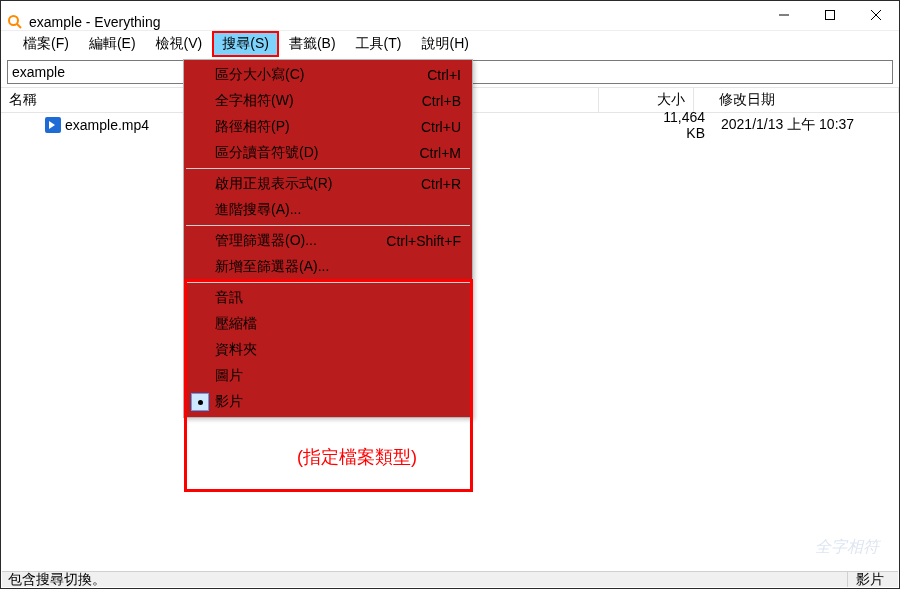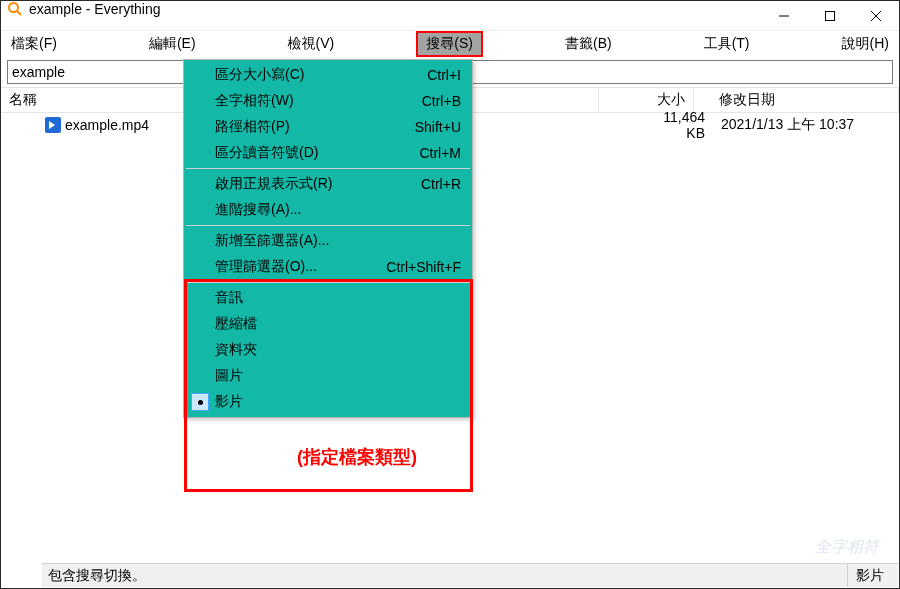--- a/index.html
+++ b/index.html
@@ -11,21 +11,21 @@
     color: #000;
     width: 900px;
     height: 589px;
     overflow: hidden;
     border: 1px solid #2a2a2a;
     position: relative;
   }
   
   .titlebar {
     display: flex;
-    align-items: flex-start;
+    align-items: flex-end;
     height: 30px;
     background: #fff;
     padding: 0 0 0 6px;
     border-bottom: 1px solid #eee;
   }
   .titlebar .app-icon {
     width: 16px; height: 16px;
     margin-right: 6px;
     color: #ff8a00;
     display: flex; align-items: center; justify-content: center;
@@ -36,31 +36,30 @@
     width: 46px; height: 30px;
     display: flex; align-items: center; justify-content: center;
     color: #000;
   }
   .winbtn svg { width: 10px; height: 10px; }
   
   .menubar {
     display: flex;
     align-items: center;
     height: 26px;
-    padding: 0 0;
+    padding: 0 12px;
     background: #fff;
-    justify-content: space-between;
   }
   .menuitem {
     padding: 2px 8px;
     border: 2px solid transparent;
   }
   .menuitem.hl {
     border: 2px solid #ff0000;
-    background: #a3a3a3;
+    background: #7dd3fc;
   }
   
   .searchrow {
     padding: 3px 6px;
   }
   .searchbox {
     width: 100%;
     height: 24px;
     border: 1px solid #7a7a7a;
     padding: 2px 4px;
@@ -113,21 +112,21 @@
     border-left: 6px solid #fff;
     border-top: 4px solid transparent;
     border-bottom: 4px solid transparent;
   }
   
   .dropdown {
     position: absolute;
     left: 182px;
     top: 58px;
     width: 290px;
-    background: #14b8a6;
+    background: #b91c1c;
     border: 1px solid #b5b5b5;
     box-shadow: 2px 2px 4px rgba(0,0,0,0.2);
     z-index: 10;
     padding: 2px 1px;
   }
   .dd-item {
     display: flex;
     align-items: center;
     height: 26px;
     padding: 0 10px 0 30px;
@@ -159,35 +158,34 @@
   .redbox {
     position: absolute;
     border: 3px solid #ff0000;
     pointer-events: none;
     z-index: 20;
   }
   .annot {
     position: absolute;
     color: #ff0000;
     font-size: 18px;
-    font-weight: bold;
+    font-weight: normal;
     z-index: 21;
     pointer-events: none;
   }
   
   .statusbar {
     position: absolute;
     left: 1px; right: 1px; bottom: 1px;
-    height: 24px;
+    height: 16px;
     background: #f0f0f0;
     border-top: 1px solid #d0d0d0;
     display: flex;
     align-items: center;
     padding: 0 6px;
-    margin-left: 40px;
   }
   .statusbar .status-text { flex: 1; }
   .statusbar .status-right {
     border-left: 1px solid #d0d0d0;
     padding: 0 8px;
     height: 100%;
     display: flex; align-items: center;
   }
   .watermark {
     position: absolute;
@@ -264,41 +262,41 @@
   <div class="dd-item">
     <span>區分大小寫(C)</span>
     <span class="shortcut">Ctrl+I</span>
   </div>
   <div class="dd-item">
     <span>全字相符(W)</span>
     <span class="shortcut">Ctrl+B</span>
   </div>
   <div class="dd-item">
     <span>路徑相符(P)</span>
-    <span class="shortcut">Shift+U</span>
+    <span class="shortcut">Ctrl+U</span>
   </div>
   <div class="dd-item">
     <span>區分讀音符號(D)</span>
     <span class="shortcut">Ctrl+M</span>
   </div>
   <div class="dd-sep"></div>
   <div class="dd-item">
     <span>啟用正規表示式(R)</span>
     <span class="shortcut">Ctrl+R</span>
   </div>
   <div class="dd-item">
     <span>進階搜尋(A)...</span>
   </div>
   <div class="dd-sep"></div>
   <div class="dd-item">
-    <span>新增至篩選器(A)...</span>
-  </div>
-  <div class="dd-item">
     <span>管理篩選器(O)...</span>
     <span class="shortcut">Ctrl+Shift+F</span>
+  </div>
+  <div class="dd-item">
+    <span>新增至篩選器(A)...</span>
   </div>
   <div class="dd-sep"></div>
   <div class="dd-item">
     <span>音訊</span>
   </div>
   <div class="dd-item">
     <span>壓縮檔</span>
   </div>
   <div class="dd-item">
     <span>資料夾</span>

